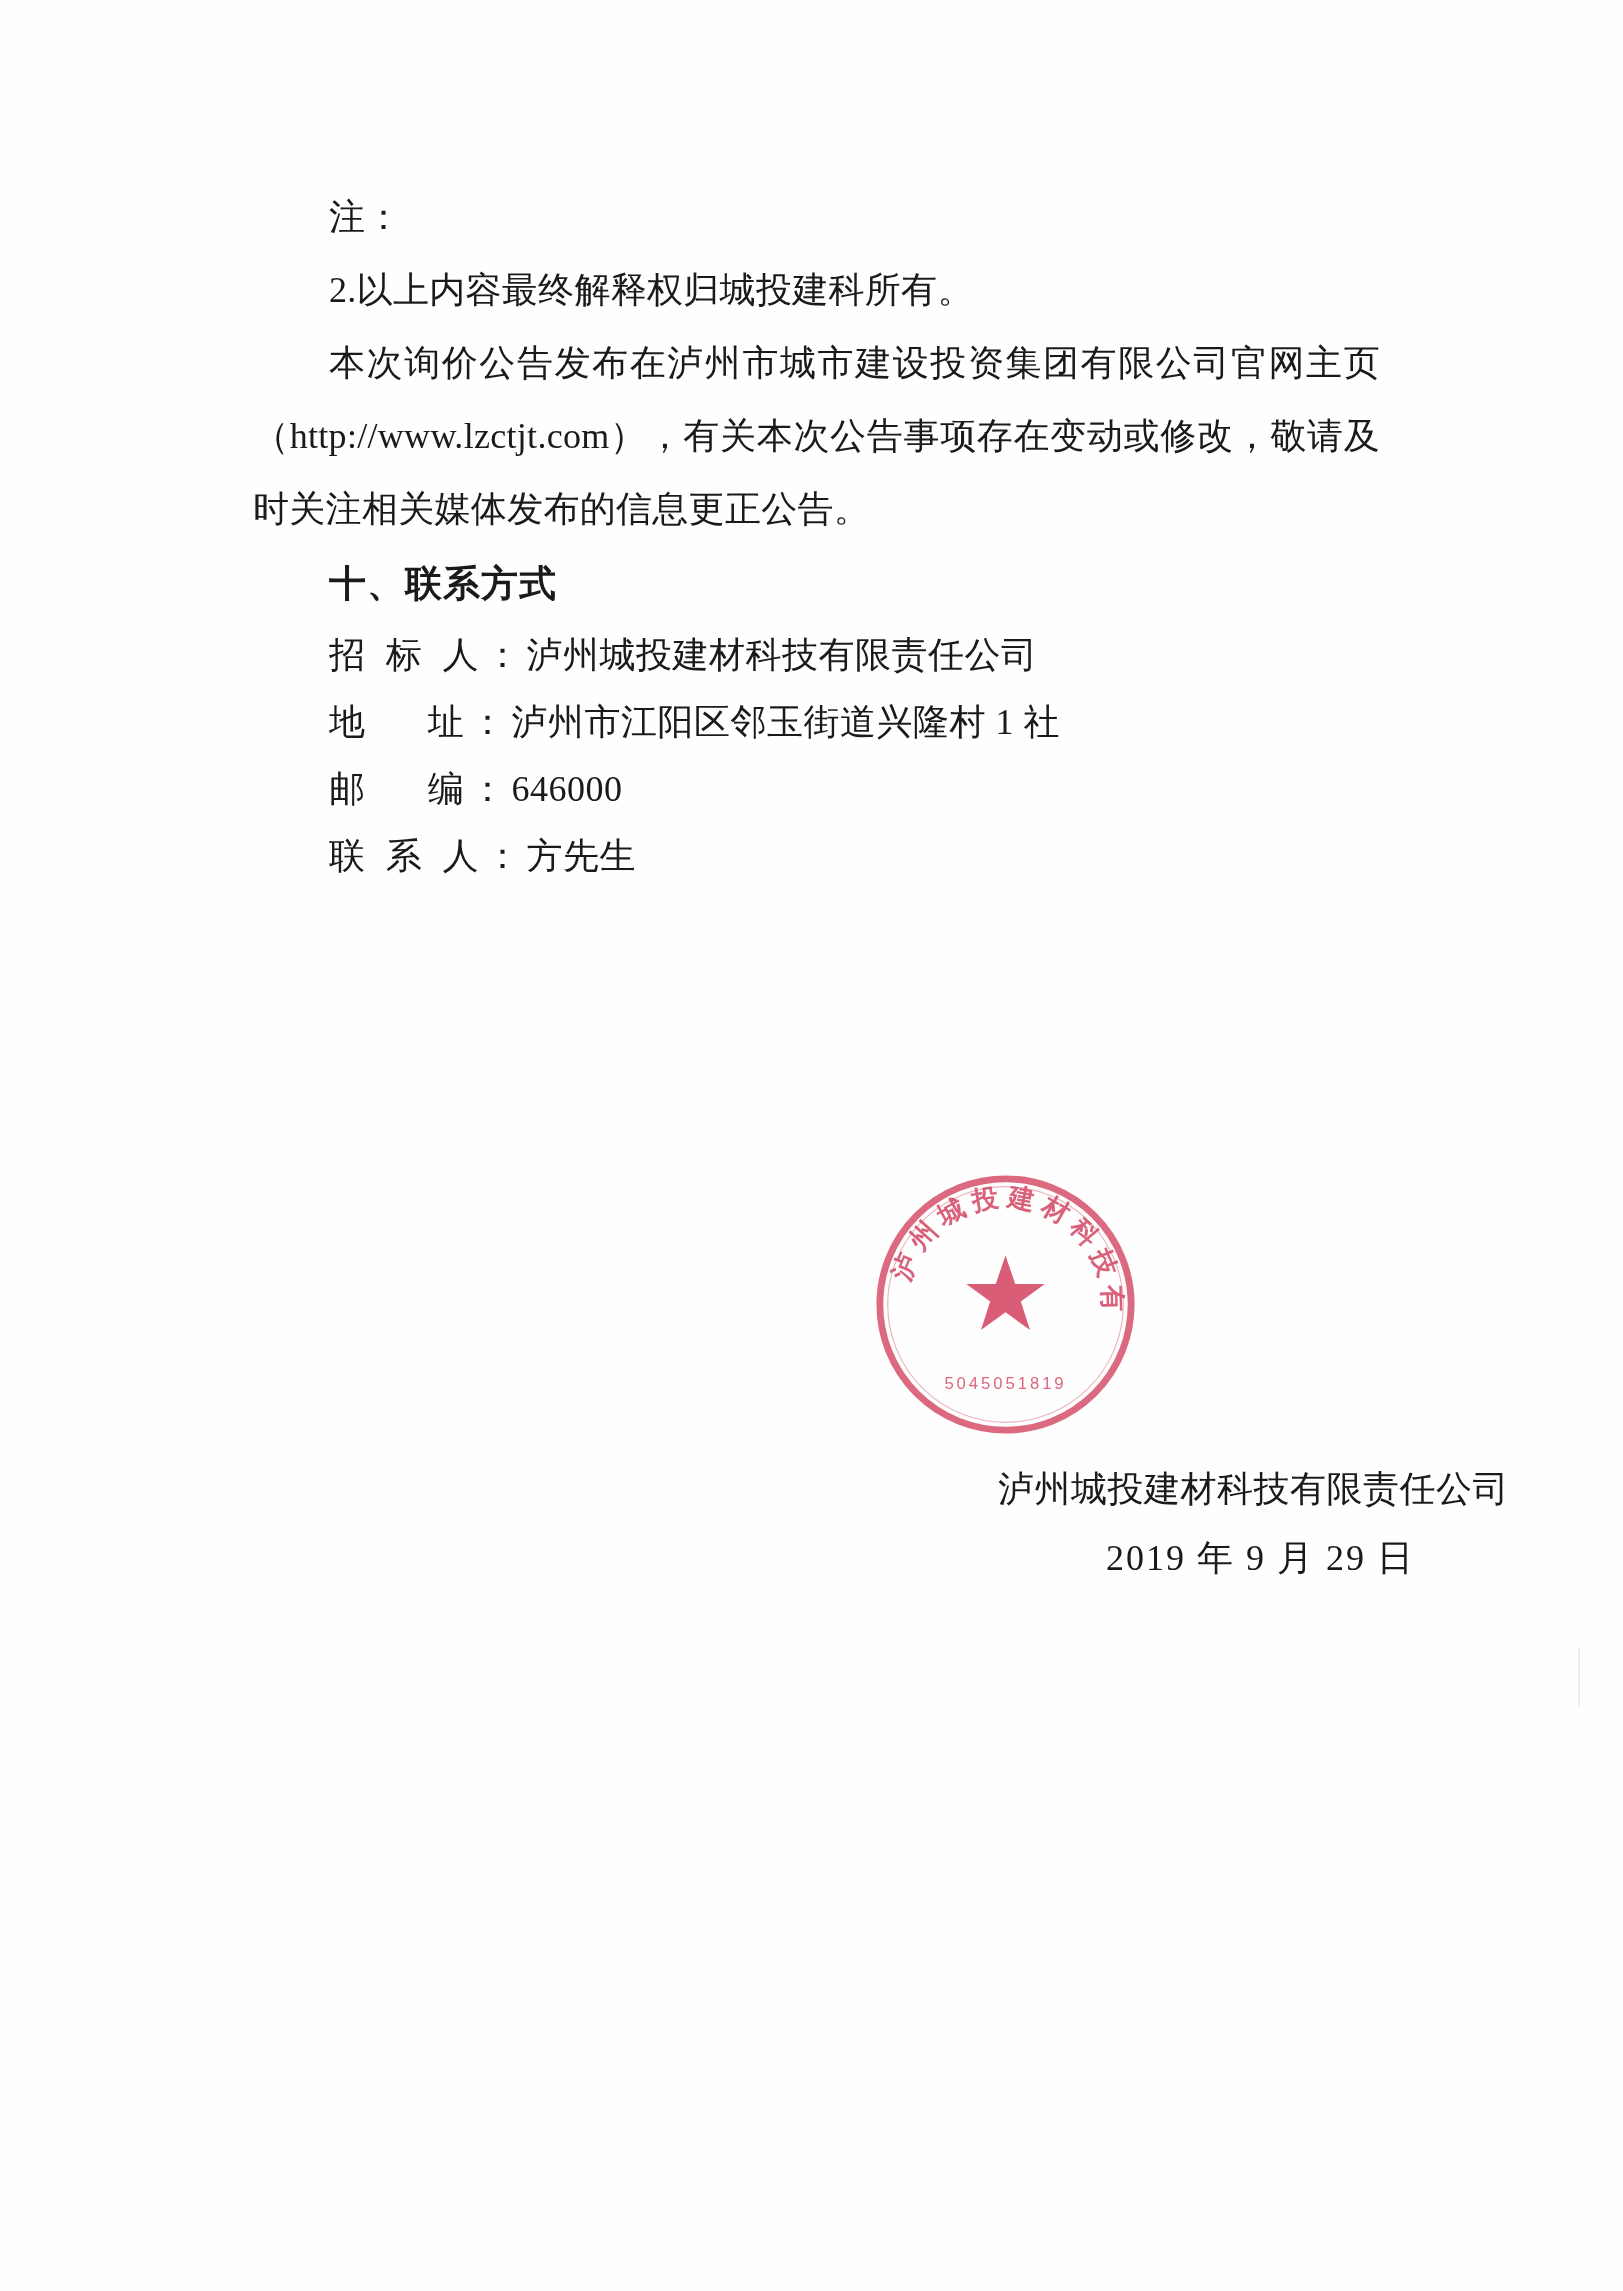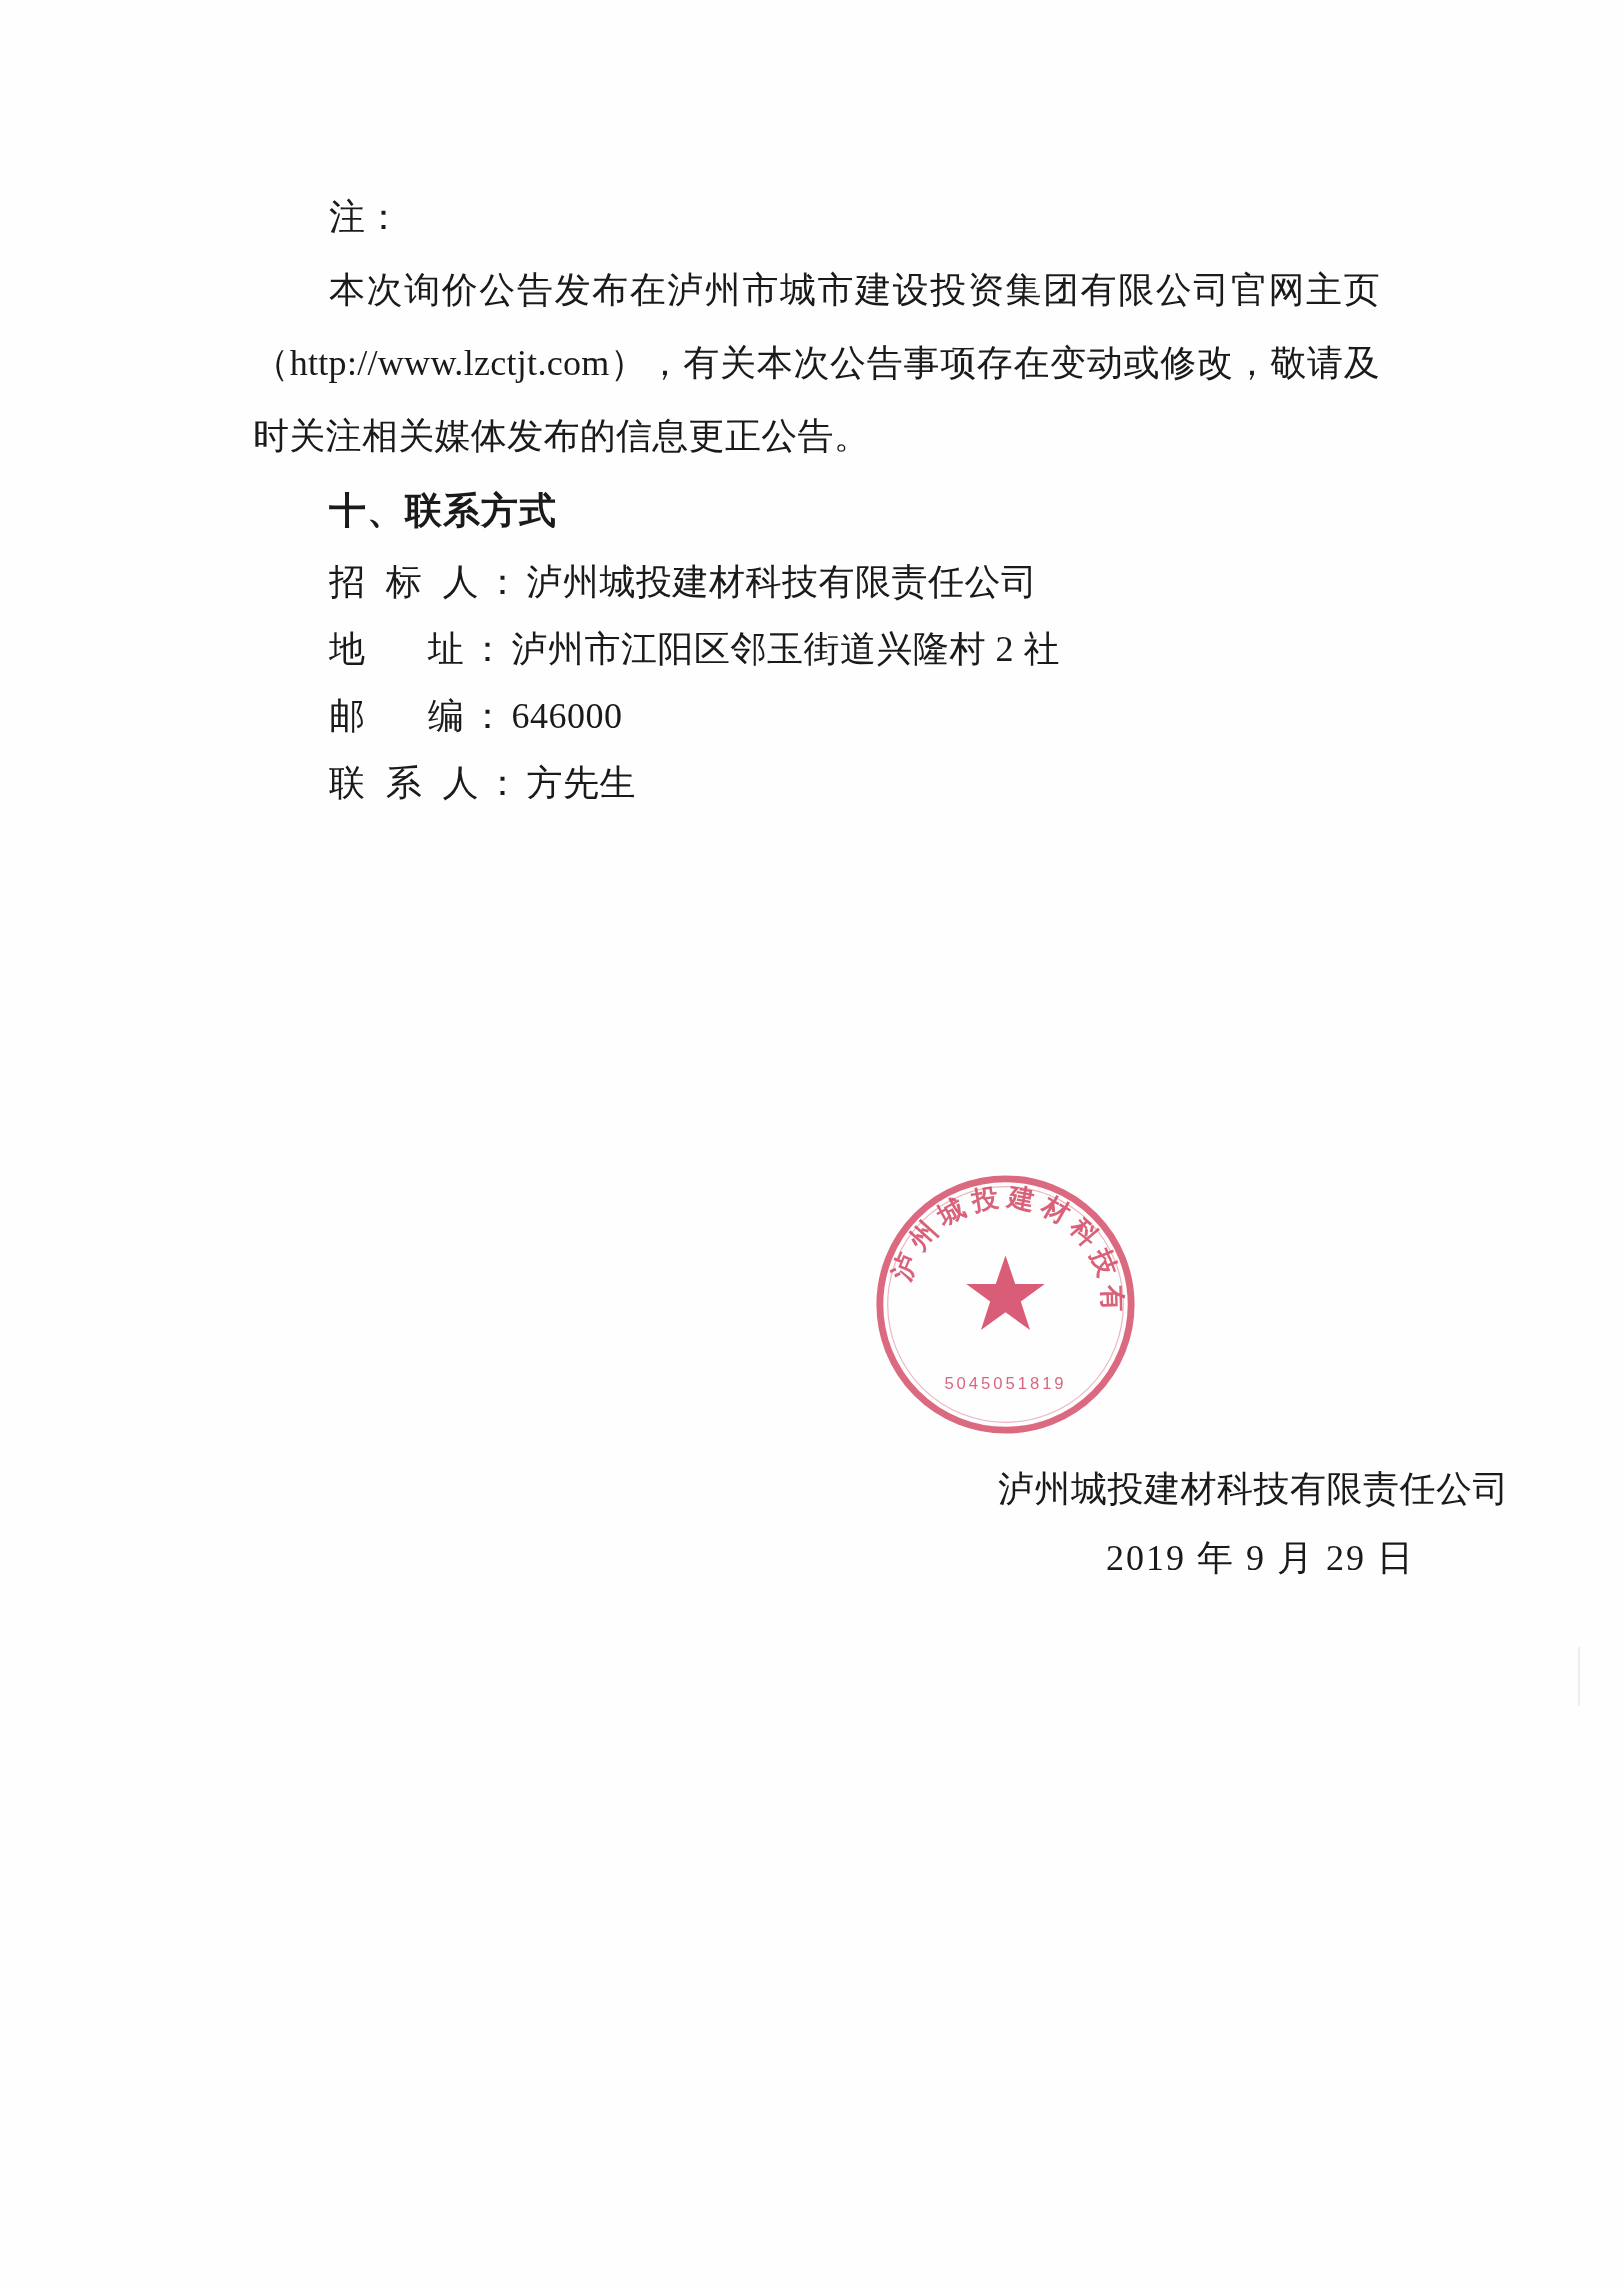--- a/index.html
+++ b/index.html
@@ -101,29 +101,30 @@
 </head>
 <body>
 
 <div class="page">
 
   <div class="content">
 
     <div class="line note-label">注：</div>
 
 
+    <div class="para">2.以上内容最终解释权归城投建科所有。</div>
 
 
     <div class="para"><span>本次询价公告发布在泸州市城市建设投资集团有限公司官网主页（</span><span class="url">http://www.lzctjt.com</span><span>），有关本次公告事项存在变动或修改，敬请及时关注相关媒体发布的信息更正公告。</span></div>
 
     <div class="heading">十、联系方式</div>
 
     <div class="contact-line"><span class="lbl">招 标 人：</span><span>泸州城投建材科技有限责任公司</span></div>
 
-    <div class="contact-line"><span class="lbl">地　 址：</span><span>泸州市江阳区邻玉街道兴隆村 2 社</span></div>
+    <div class="contact-line"><span class="lbl">地　 址：</span><span>泸州市江阳区邻玉街道兴隆村 1 社</span></div>
 
     <div class="contact-line"><span class="lbl">邮　 编：</span><span>646000</span></div>
 
     <div class="contact-line"><span class="lbl">联 系 人：</span><span>方先生</span></div>
 
 
     <div class="sign-block">
       <div class="sign-company">泸州城投建材科技有限责任公司</div>
       <div class="sign-date">2019 年 9 月 29 日</div>
     </div>

